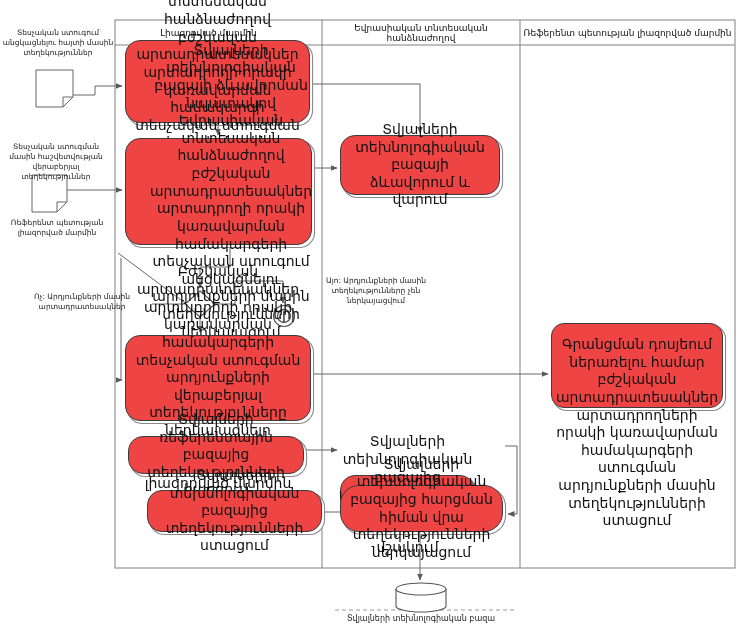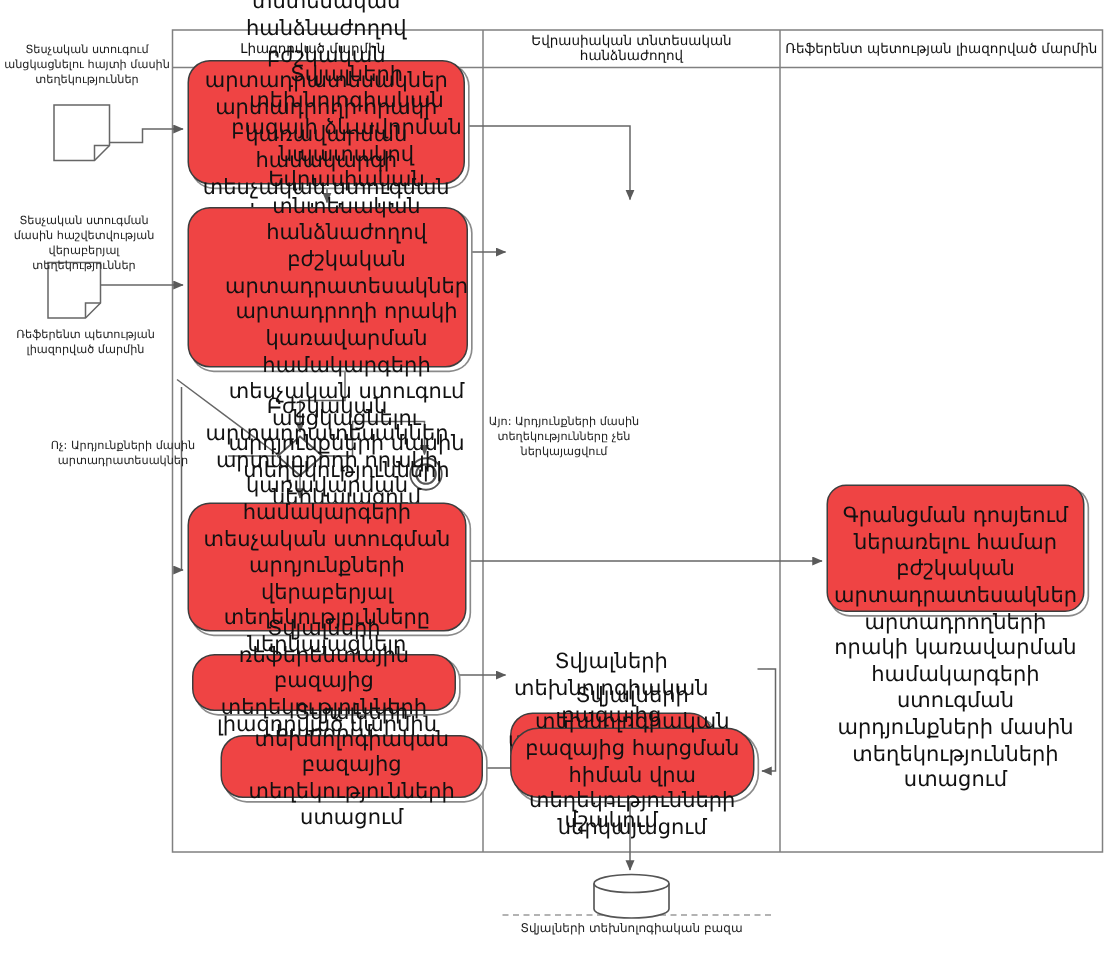--- a/index.html
+++ b/index.html
@@ -80,20 +80,21 @@
   <div class="hdr" style="left:115px;width:187px;">Լիազորված մարմին</div>
   <div class="hdr" style="left:322px;width:198px;">Եվրասիական տնտեսական հանձնաժողով</div>
   <div class="hdr" style="left:520px;width:215px;">Ռեֆերենտ պետության լիազորված մարմին</div>
 
   <div class="act" style="left:125px;top:40px;width:185px;height:83px;">Եվրասիական տնտեսական հանձնաժողով բժշկական արտադրատեսակներ արտադրողի որակի կառավարման համակարգի տեսչական ստուգման հայտի մասին տեղեկությունների ներկայացում</div>
   <div class="act" style="left:125px;top:138px;width:187px;height:107px;padding-left:32px;">Տվյալների տեխնոլոգիական բազայի ձևավորման նպատակով Եվրասիական տնտեսական հանձնաժողով բժշկական արտադրատեսակներ արտադրողի որակի կառավարման համակարգերի տեսչական ստուգում անցկացնելու արդյունքների մասին տեղեկությունների ներկայացում</div>
   <div class="act" style="left:125px;top:335px;width:186px;height:86px;">Բժշկական արտադրատեսակներ արտադրողի որակի կառավարման համակարգերի տեսչական ստուգման արդյունքների վերաբերյալ տեղեկությունները ներկայացնելը ռեֆերենտային պետության լիազորված մարմին</div>
   <div class="act" style="left:128px;top:436px;width:176px;height:38px;">Տվյալների ռեֆերենտային բազայից տեղեկությունների հարցում</div>
   <div class="act" style="left:126px;top:490px;width:175px;height:42px;margin-left:21px;">Տվյալների տեխնոլոգիական բազայից տեղեկությունների ստացում</div>
 
+  <div class="act" style="left:340px;top:135px;width:160px;height:60px;">Տվյալների տեխնոլոգիական բազայի ձևավորում և վարում</div>
   <div class="act" style="left:340px;top:427px;width:135px;height:40px;margin-top:48px;">Տվյալների տեխնոլոգիական բազայից տեղեկությունների ստացում և հարցման մշակում</div>
   <div class="act" style="left:340px;top:485px;width:163px;height:47px;border-radius:19px;">Տվյալների տեխնոլոգիական բազայից հարցման հիման վրա տեղեկությունների ներկայացում</div>
 
   <div class="act top-text" style="left:551px;top:323px;width:172px;height:85px;">Գրանցման դոսյեում ներառելու համար բժշկական արտադրատեսակներ արտադրողների որակի կառավարման համակարգերի ստուգման արդյունքների մասին տեղեկությունների ստացում</div>
 
   <div class="lbl" style="left:0px;top:28px;width:116px;">Տեսչական ստուգում անցկացնելու հայտի մասին տեղեկություններ</div>
   <div class="lbl" style="left:0px;top:142px;width:112px;">Տեսչական ստուգման մասին հաշվետվության վերաբերյալ տեղեկություններ</div>
   <div class="lbl" style="left:0px;top:218px;width:114px;">Ռեֆերենտ պետության լիազորված մարմին</div>
   <div class="lbl" style="left:12px;top:292px;width:140px;">Ոչ: Արդյունքների մասին արտադրատեսակներ</div>
   <div class="lbl" style="left:306px;top:276px;width:140px;">Այո: Արդյունքների մասին տեղեկությունները չեն ներկայացվում</div>

